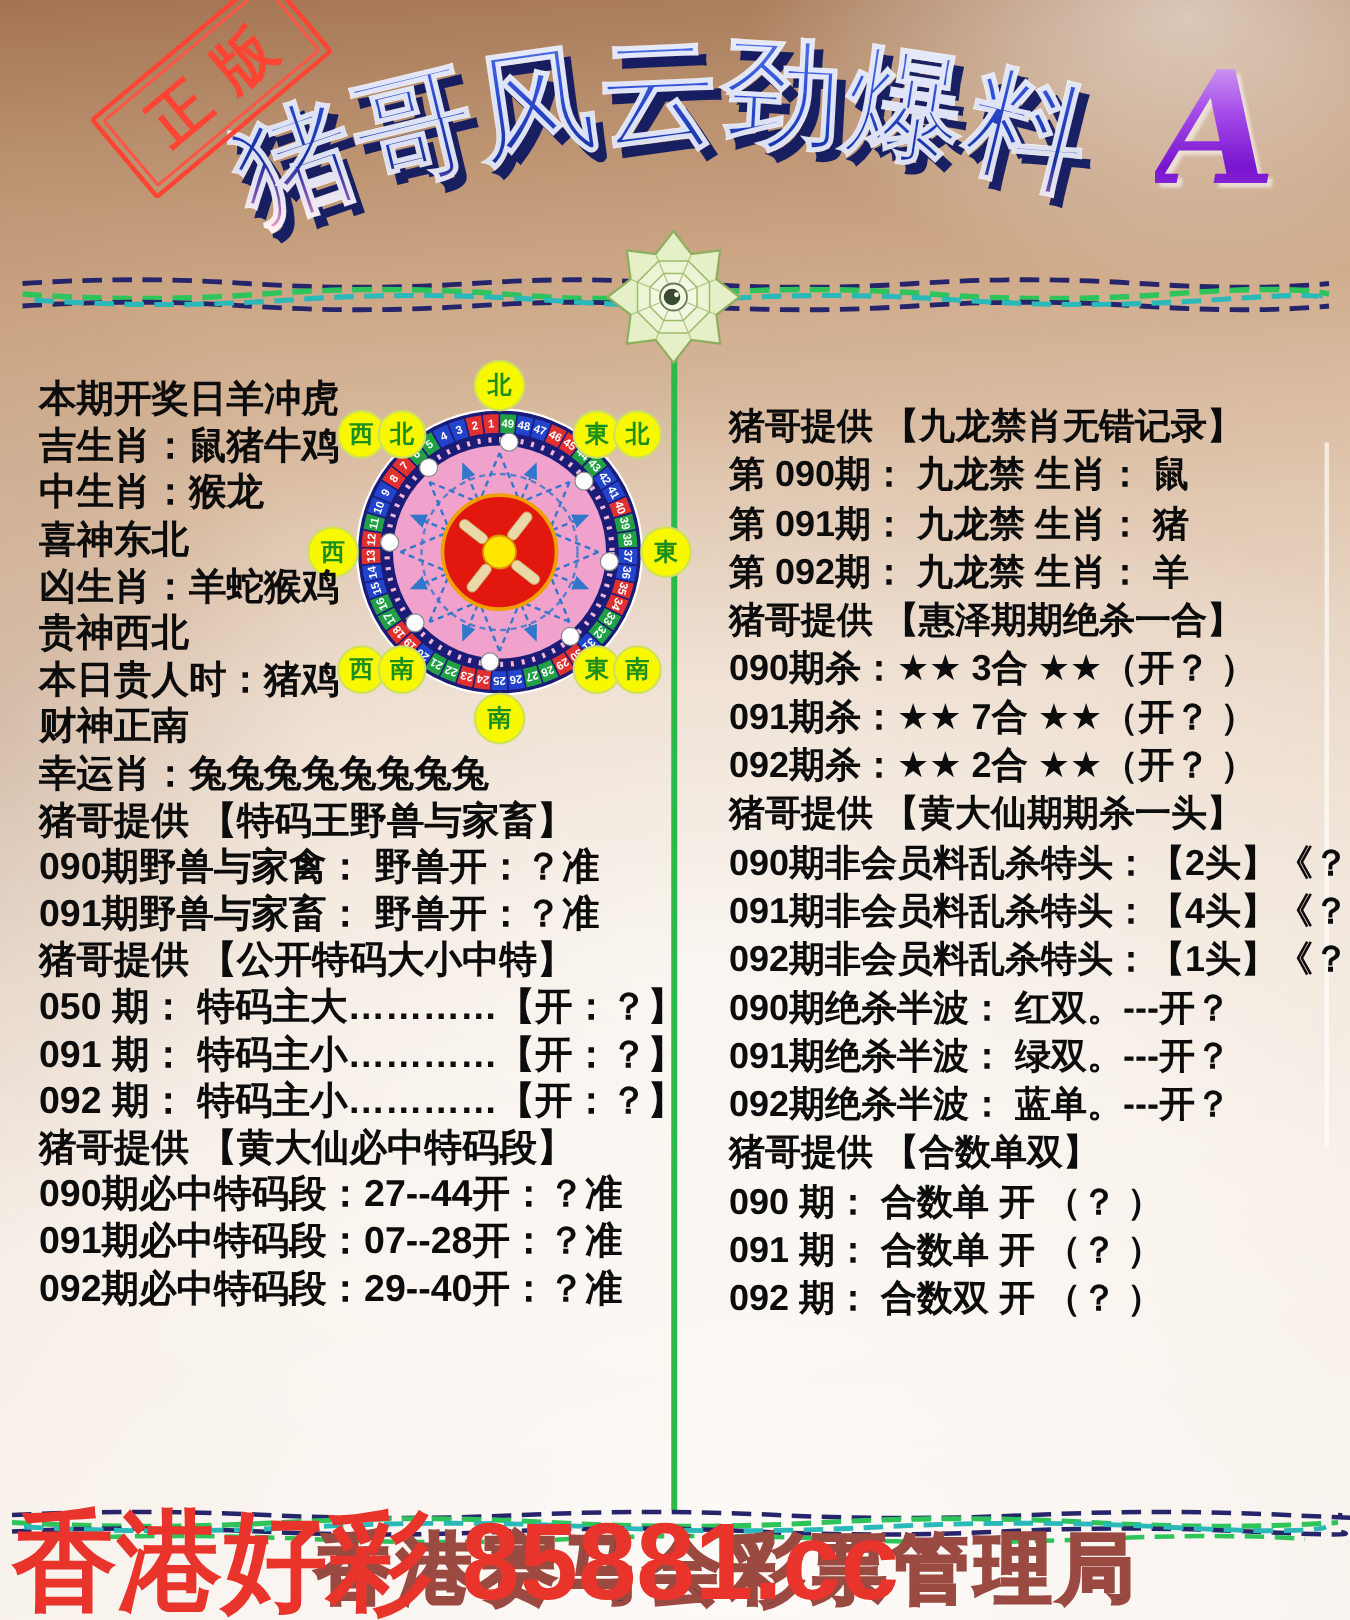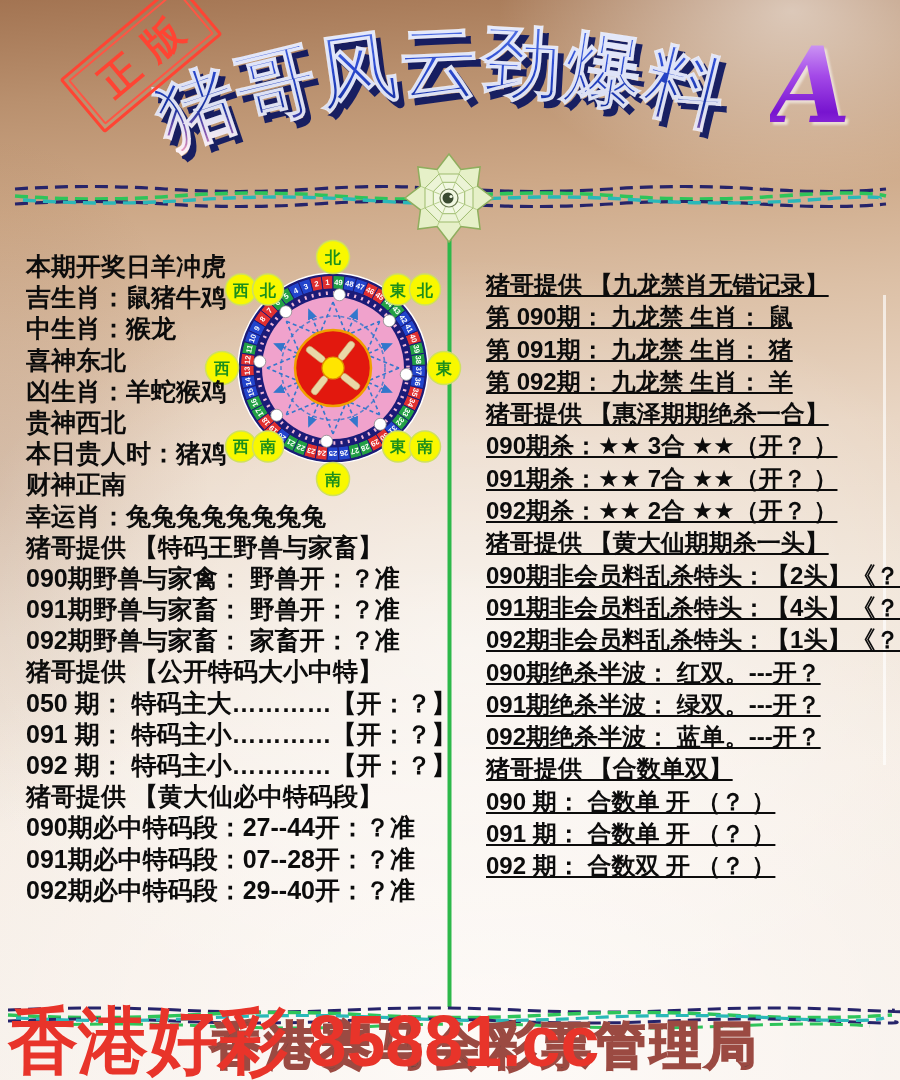--- a/index.html
+++ b/index.html
@@ -37,21 +37,21 @@
     -webkit-background-clip:text;background-clip:text;color:transparent;
     filter:drop-shadow(3px 3px 1px rgba(255,255,255,.55));
   }
   
   .deco{left:0;top:0;z-index:1;}
   .wheel{left:203px;top:238px;z-index:2;}
   
   .col{z-index:3;color:#0c0c0c;font-weight:bold;white-space:nowrap;}
   .col-left{left:26px;top:251px;width:435px;font-size:25px;}
   .col-left .line{height:31.2px;line-height:31.2px;}
-  .col-right{left:486px;top:269px;width:408px;font-size:24px;text-decoration:underline;}
+  .col-right{left:486px;top:269px;width:408px;font-size:24px;}
   .col-right .line{height:32.3px;line-height:32.3px;}
   
   .agency{
     left:210px;top:1012px;z-index:4;white-space:nowrap;
     font-size:51px;font-weight:bold;letter-spacing:4px;
     color:#404040;-webkit-text-stroke:2px #9b4a42;
   }
   .watermark{
     left:8px;top:993px;z-index:5;white-space:nowrap;
     font-size:70px;font-weight:bold;color:#e8342a;
@@ -306,21 +306,20 @@
     <div class="line">中生肖：猴龙</div>
     <div class="line">喜神东北</div>
     <div class="line">凶生肖：羊蛇猴鸡</div>
     <div class="line">贵神西北</div>
     <div class="line">本日贵人时：猪鸡</div>
     <div class="line">财神正南</div>
     <div class="line">幸运肖：兔兔兔兔兔兔兔兔</div>
     <div class="line">猪哥提供 【特码王野兽与家畜】</div>
     <div class="line">090期野兽与家禽：  野兽开：？准</div>
     <div class="line">091期野兽与家畜：  野兽开：？准</div>
-    <div class="line">092期野兽与家畜：  家畜开：？准</div>
     <div class="line">猪哥提供 【公开特码大小中特】</div>
     <div class="line">050 期：  特码主大…………【开：？】</div>
     <div class="line">091 期：  特码主小…………【开：？】</div>
     <div class="line">092 期：  特码主小…………【开：？】</div>
     <div class="line">猪哥提供 【黄大仙必中特码段】</div>
     <div class="line">090期必中特码段：27--44开：？准</div>
     <div class="line">091期必中特码段：07--28开：？准</div>
     <div class="line">092期必中特码段：29--40开：？准</div>
   </div>
 <div class="abs col col-right" id="right-col">

